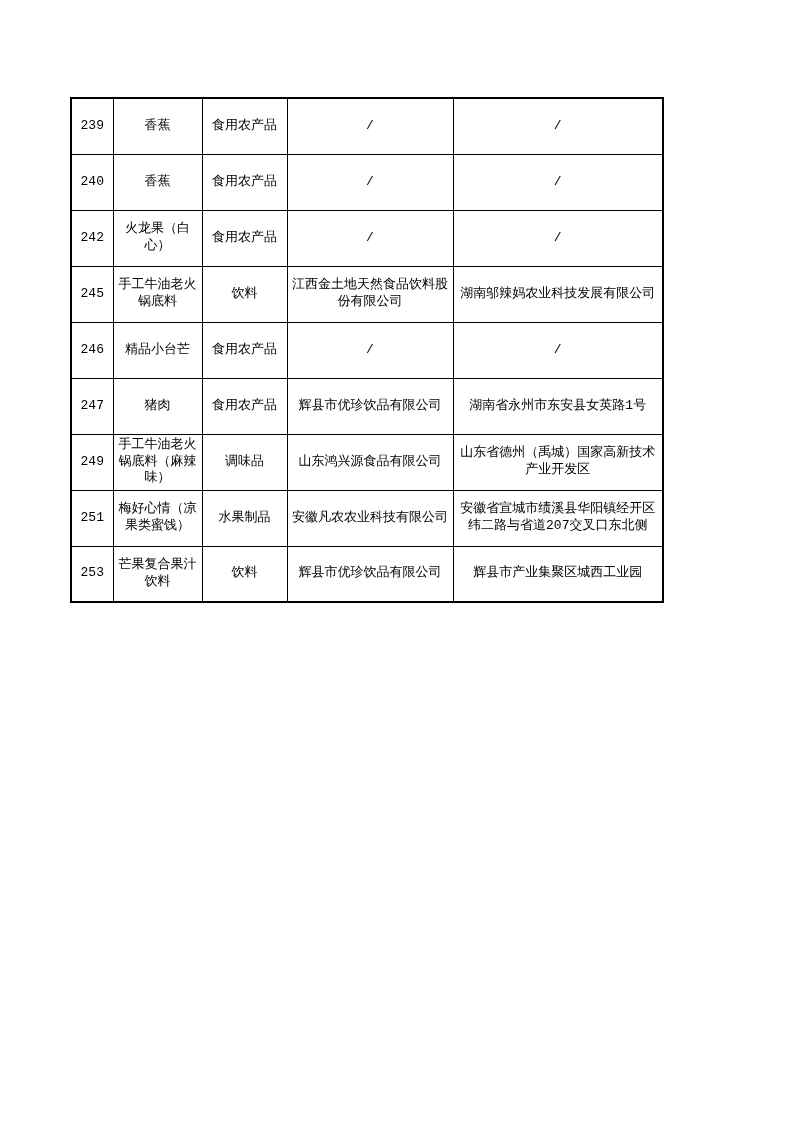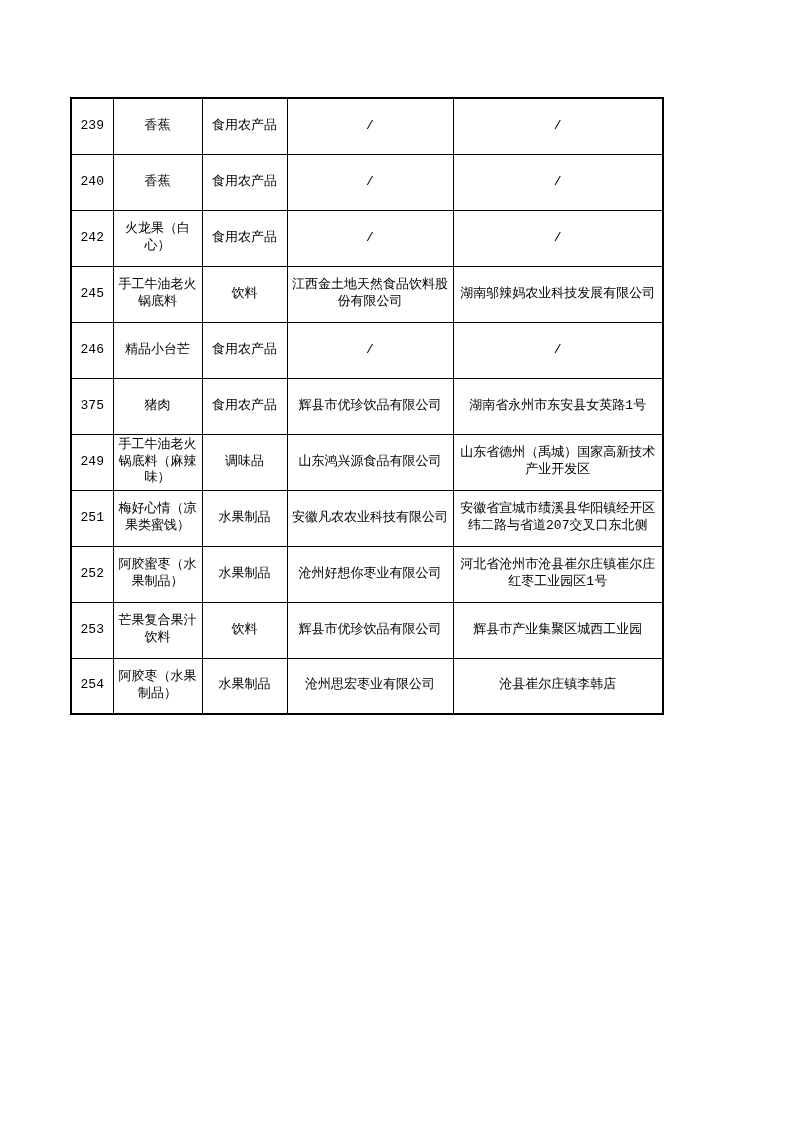--- a/index.html
+++ b/index.html
@@ -88,56 +88,42 @@
           <td class="col5">湖南邬辣妈农业科技发展有限公司</td>
         </tr>
         <tr>
           <td class="col1">246</td>
           <td class="col2">精品小台芒</td>
           <td class="col3">食用农产品</td>
           <td class="col4">/</td>
           <td class="col5">/</td>
         </tr>
         <tr>
-          <td class="col1">375</td>
+          <td class="col1">247</td>
           <td class="col2">猪肉</td>
           <td class="col3">食用农产品</td>
           <td class="col4">辉县市优珍饮品有限公司</td>
           <td class="col5">湖南省永州市东安县女英路1号</td>
         </tr>
         <tr>
           <td class="col1">249</td>
           <td class="col2">手工牛油老火锅底料（麻辣味）</td>
           <td class="col3">调味品</td>
           <td class="col4">山东鸿兴源食品有限公司</td>
           <td class="col5">山东省德州（禹城）国家高新技术产业开发区</td>
         </tr>
         <tr>
           <td class="col1">251</td>
           <td class="col2">梅好心情（凉果类蜜饯）</td>
           <td class="col3">水果制品</td>
           <td class="col4">安徽凡农农业科技有限公司</td>
           <td class="col5">安徽省宣城市绩溪县华阳镇经开区纬二路与省道207交叉口东北侧</td>
         </tr>
         <tr>
-          <td class="col1">252</td>
-          <td class="col2">阿胶蜜枣（水果制品）</td>
-          <td class="col3">水果制品</td>
-          <td class="col4">沧州好想你枣业有限公司</td>
-          <td class="col5">河北省沧州市沧县崔尔庄镇崔尔庄红枣工业园区1号</td>
-        </tr>
-        <tr>
           <td class="col1">253</td>
           <td class="col2">芒果复合果汁饮料</td>
           <td class="col3">饮料</td>
           <td class="col4">辉县市优珍饮品有限公司</td>
           <td class="col5">辉县市产业集聚区城西工业园</td>
         </tr>
-        <tr>
-          <td class="col1">254</td>
-          <td class="col2">阿胶枣（水果制品）</td>
-          <td class="col3">水果制品</td>
-          <td class="col4">沧州思宏枣业有限公司</td>
-          <td class="col5">沧县崔尔庄镇李韩店</td>
-        </tr>
       </tbody>
   </table>
 </div>
 
 </body></html>

